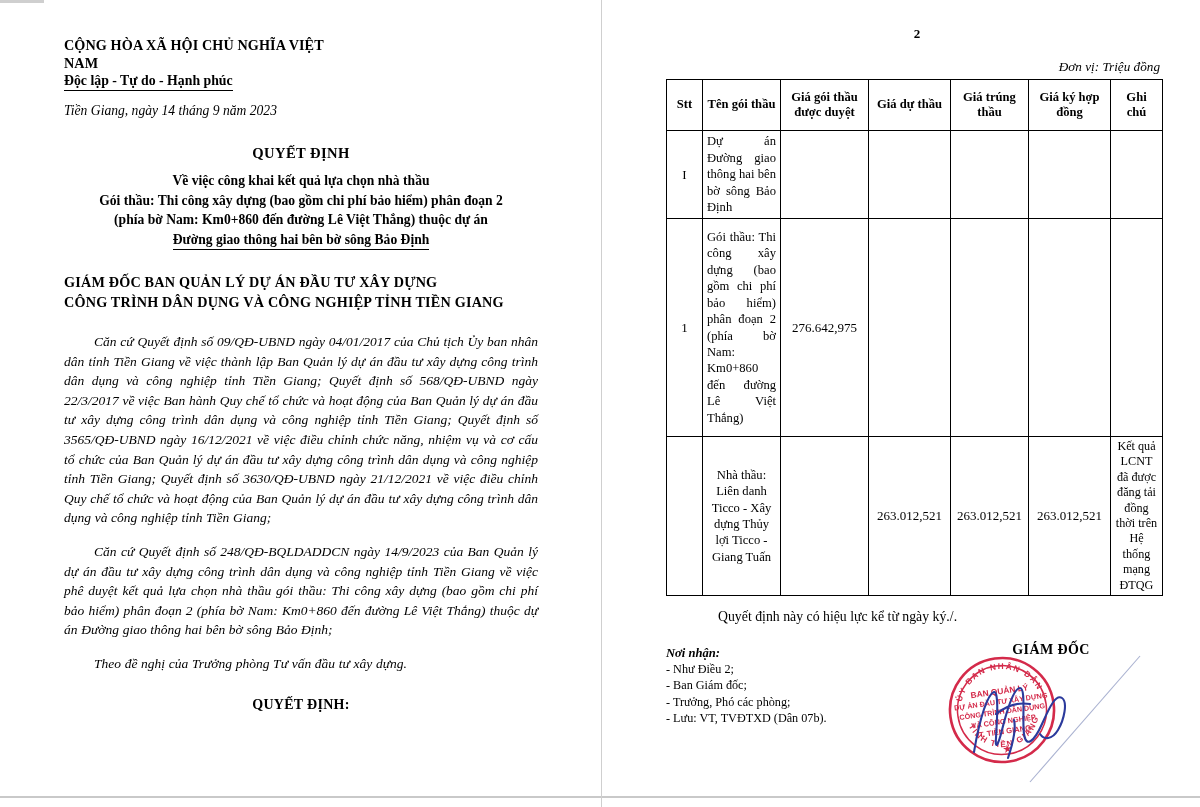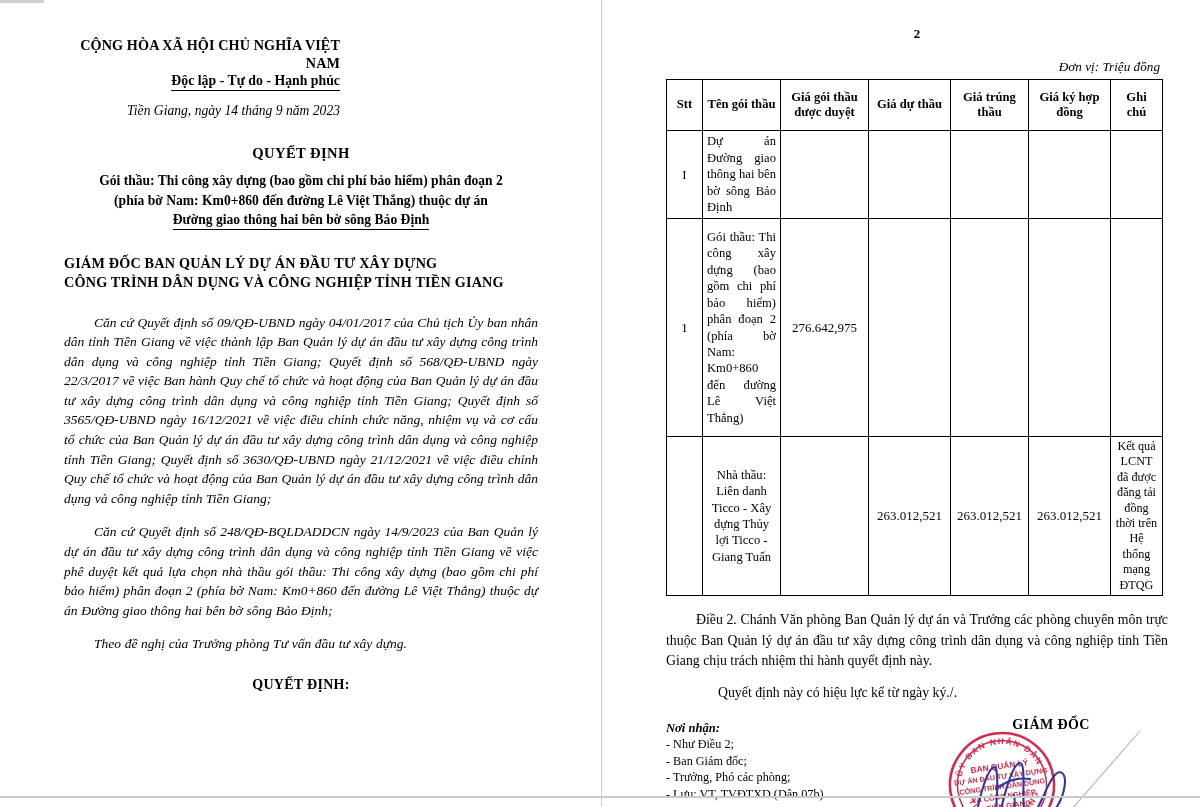--- a/index.html
+++ b/index.html
@@ -30,21 +30,21 @@
   .page-top-edge {
     position: absolute; left: 0; width: 44px; top: 0;
     height: 3px; background: #cfcfcf;
   }
 
   
   .lp-inner { position: absolute; left: 64px; top: 36px; width: 474px; }
 
   .hdr { display: flex; align-items: flex-start; }
   .hdr-left  { width: 198px; text-align: center; }
-  .hdr-right { width: 276px; text-align: right; }
+  .hdr-right { width: 276px; text-align: left; }
 
   .org-line {
     font-size: 13.2px; font-weight: bold; line-height: 16.2px;
     letter-spacing: .1px;
   }
   .org-underline { display: inline-block; border-bottom: 1.3px solid #000; padding: 0 1px 1px 1px; }
   .so-line { font-size: 13.4px; margin-top: 13px; text-align: center; }
 
   .nation-line {
     font-size: 14.2px; font-weight: bold; line-height: 18px; letter-spacing: .1px;
@@ -146,20 +146,21 @@
       <div class="hdr-right">
         <div class="nation-line">CỘNG HÒA XÃ HỘI CHỦ NGHĨA VIỆT NAM</div>
         <div class="motto"><span>Độc lập - Tự do - Hạnh phúc</span></div>
         <div class="place-date">Tiền Giang, ngày 14 tháng 9 năm 2023</div>
       </div>
     </div>
 
     <div class="qd-title">QUYẾT ĐỊNH</div>
 
     <div class="qd-sub">
+      <div>Về việc công khai kết quả lựa chọn nhà thầu</div>
       <div>Gói thầu: Thi công xây dựng (bao gồm chi phí bảo hiểm) phân đoạn 2</div>
       <div>(phía bờ Nam: Km0+860 đến đường Lê Việt Thắng) thuộc dự án</div>
       <div><span class="ul">Đường giao thông hai bên bờ sông Bảo Định</span></div>
     </div>
 
     <div class="signer-title">
       <div>GIÁM ĐỐC BAN QUẢN LÝ DỰ ÁN ĐẦU TƯ XÂY DỰNG</div>
       <div>CÔNG TRÌNH DÂN DỤNG VÀ CÔNG NGHIỆP TỈNH TIỀN GIANG</div>
     </div>
 
@@ -226,21 +227,20 @@
           <td class="cell-ctr">Nhà thầu: Liên danh Ticco - Xây dựng Thủy lợi Ticco - Giang Tuấn</td>
           <td class="cell-money"></td>
           <td class="cell-money">263.012,521</td>
           <td class="cell-money">263.012,521</td>
           <td class="cell-money">263.012,521</td>
           <td class="cell-note">Kết quả LCNT đã được đăng tải đồng thời trên Hệ thống mạng ĐTQG</td>
         </tr>
       </tbody>
     </table>
 
-    <div class="dieu2-p">Điều 2. Chánh Văn phòng Ban Quản lý dự án và Trưởng các phòng chuyên môn trực thuộc Ban Quản lý dự án đầu tư xây dựng công trình dân dụng và công nghiệp tỉnh Tiền Giang chịu trách nhiệm thi hành quyết định này.</div>
     <div class="hieuluc-p">Quyết định này có hiệu lực kể từ ngày ký./.</div>
 
     <div class="foot">
 
       <div class="noi-nhan">
         <div class="nn-title">Nơi nhận:</div>
         <div class="nn-item">- Như Điều 2;</div>
         <div class="nn-item">- Ban Giám đốc;</div>
         <div class="nn-item">- Trưởng, Phó các phòng;</div>
         <div class="nn-item">- Lưu: VT, TVĐTXD (Dân 07b).</div>

